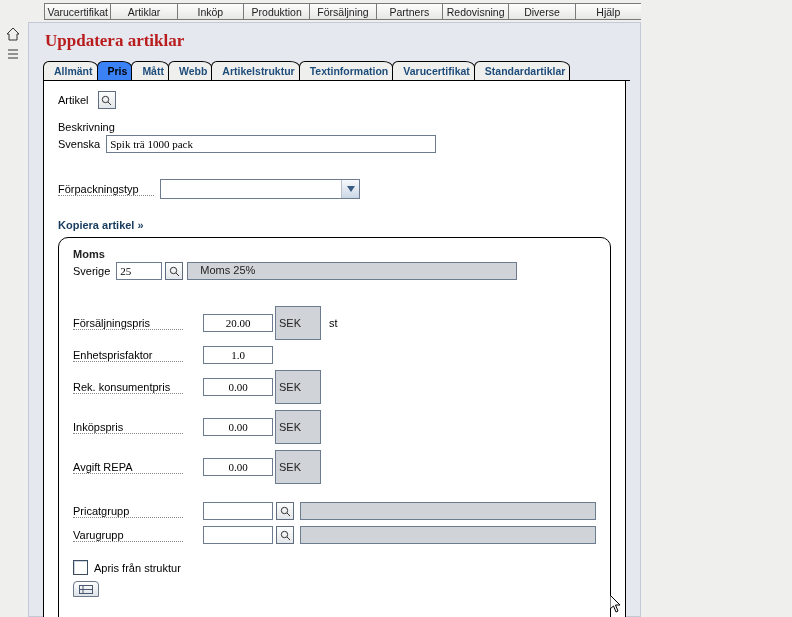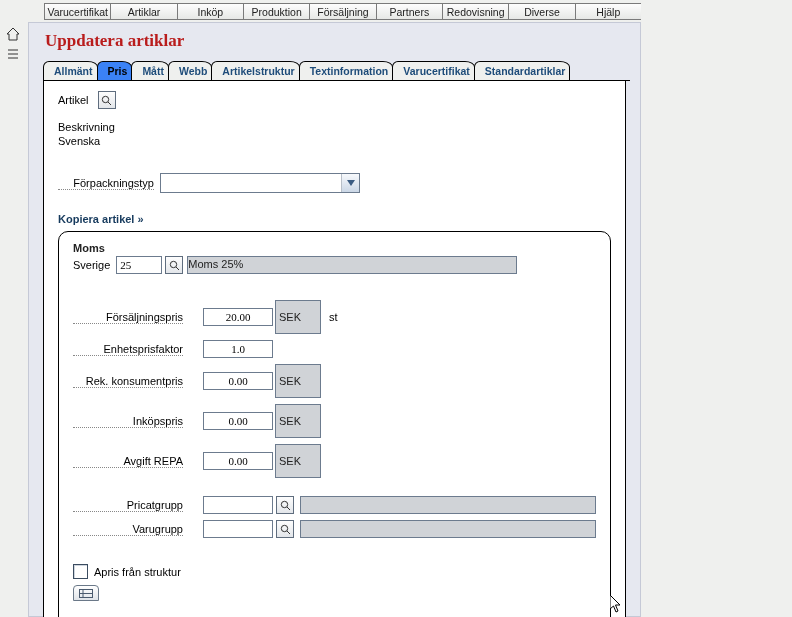--- a/index.html
+++ b/index.html
@@ -51,21 +51,21 @@
     color:var(--link);
     cursor:pointer;
     white-space:nowrap;
     text-align:right;
   }
   .tab.active{background:#3b82f6;color:#000;z-index:2;}
   
   .tabbody{background:#fff;border:1px solid #000;border-top:none;margin-left:4px;margin-right:4px;border-bottom-left-radius:10px;border-bottom-right-radius:10px;padding:10px 14px 18px;position:relative;min-height:444px;}
   .row{display:flex;align-items:center;margin-bottom:6px;}
   .lbl{color:#000;font-size:11px;}
-  .dotted-lbl{display:inline-block;border-bottom:1px dotted #888;min-width:110px;margin-right:6px;text-align:right;}
+  .dotted-lbl{display:inline-block;border-bottom:1px dotted #888;min-width:110px;margin-right:6px;}
   input[type=text], .field{
     border:1px solid var(--border);
     background:#fff;
     height:18px;
     font:11px Verdana;
     padding:1px 3px;
   }
   .searchbtn{
     width:18px;height:18px;
     border:1px solid #5f6d7e;
@@ -154,20 +154,21 @@
               <circle cx="4.5" cy="4.5" r="3.2" fill="none" stroke="#333"></circle>
               <line x1="7" y1="7" x2="10" y2="10" stroke="#333"></line>
             </svg>
       </span>
     </div>
 
     <div style="margin-top:12px">
       <div class="lbl" style="font-weight:normal">Beskrivning</div>
       <div class="row" style="margin-top:2px">
         <span class="lbl" style="margin-right:6px">Svenska</span>
+        <input type="text" style="width: 330px;" value="Spik trä 1000 pack">
       </div>
     </div>
 
     <div class="row" style="margin-top:26px">
       <span class="lbl dotted-lbl" style="min-width:96px">Förpackningstyp</span>
       <div class="select">
         <span style="padding-left:4px"></span>
         <span class="arrow">
           <svg width="8" height="6" viewBox="0 0 8 6">
                 <path d="M0 0 L8 0 L4 6 Z" fill="#3b5c82"></path>
@@ -184,21 +185,21 @@
       <div class="sub-head">Moms</div>
       <div class="row" style="margin-top:2px">
         <span class="lbl" style="margin-right:6px">Sverige</span>
         <input type="text" style="width: 46px;" value="25">
         <span class="searchbtn">
           <svg width="11" height="11" viewBox="0 0 11 11">
                 <circle cx="4.5" cy="4.5" r="3.2" fill="none" stroke="#333"></circle>
                 <line x1="7" y1="7" x2="10" y2="10" stroke="#333"></line>
               </svg>
         </span>
-        <span class="wide-ro" style="width:330px;margin-left:4px;padding:1px 0">Moms 25%</span>
+        <span class="wide-ro" style="width:330px;margin-left:4px;padding:1px 12px">Moms 25%</span>
       </div>
 
       <div style="margin-top:26px">
         <div class="row">
           <span class="lbl dotted-lbl">Försäljningspris</span>
           <input type="text" class="r-align" style="width: 70px; margin-left: 14px;" value="20.00">
           <span class="currency">SEK</span>
           <span class="lbl" style="margin-left:8px">st</span>
         </div>
         <div class="row">
@@ -237,21 +238,21 @@
           <input type="text" style="width: 70px; margin-left: 14px;" value="">
           <span class="searchbtn">
             <svg width="11" height="11" viewBox="0 0 11 11">
                   <circle cx="4.5" cy="4.5" r="3.2" fill="none" stroke="#333"></circle>
                   <line x1="7" y1="7" x2="10" y2="10" stroke="#333"></line>
                 </svg>
           </span>
           <span class="wide-ro" style="width:330px;margin-left:6px"></span>
         </div>
 
-        <div class="row" style="margin-top:26px">
+        <div class="row" style="margin-top:16px">
           <span class="chk"></span>
           <span class="lbl">Apris från struktur</span>
         </div>
 
         <div class="corner-btn">
           <svg width="14" height="9" viewBox="0 0 14 9">
                 <rect x="0.5" y="0.5" width="13" height="8" fill="none" stroke="#4a5a6e"></rect>
                 <line x1="4" y1="0.5" x2="4" y2="8.5" stroke="#4a5a6e"></line>
                 <line x1="0.5" y1="4.5" x2="13.5" y2="4.5" stroke="#4a5a6e"></line>
               </svg>

